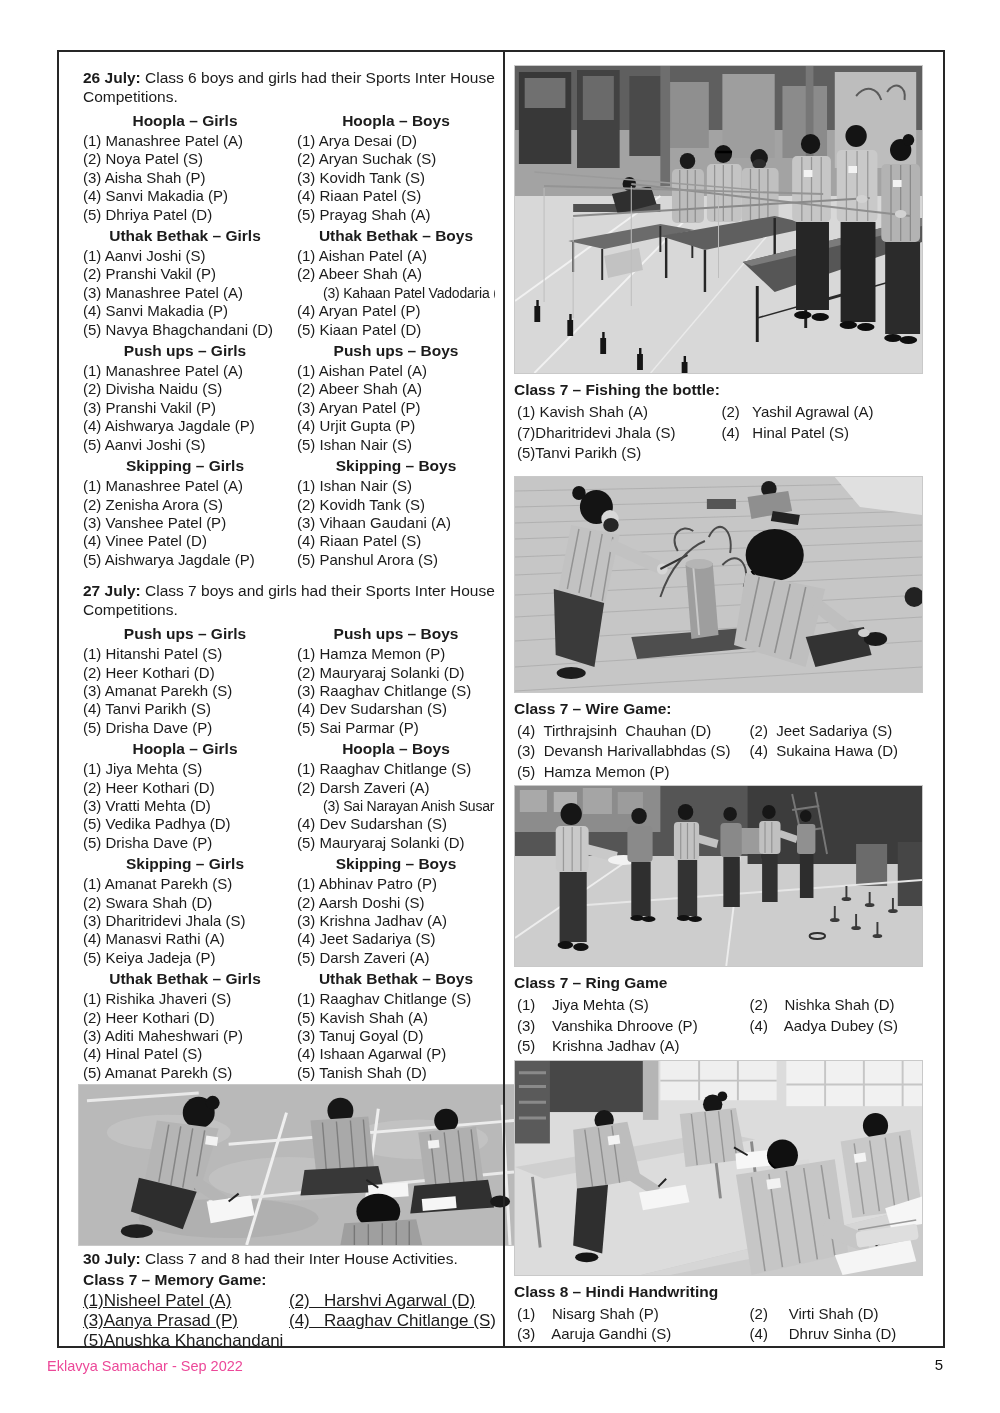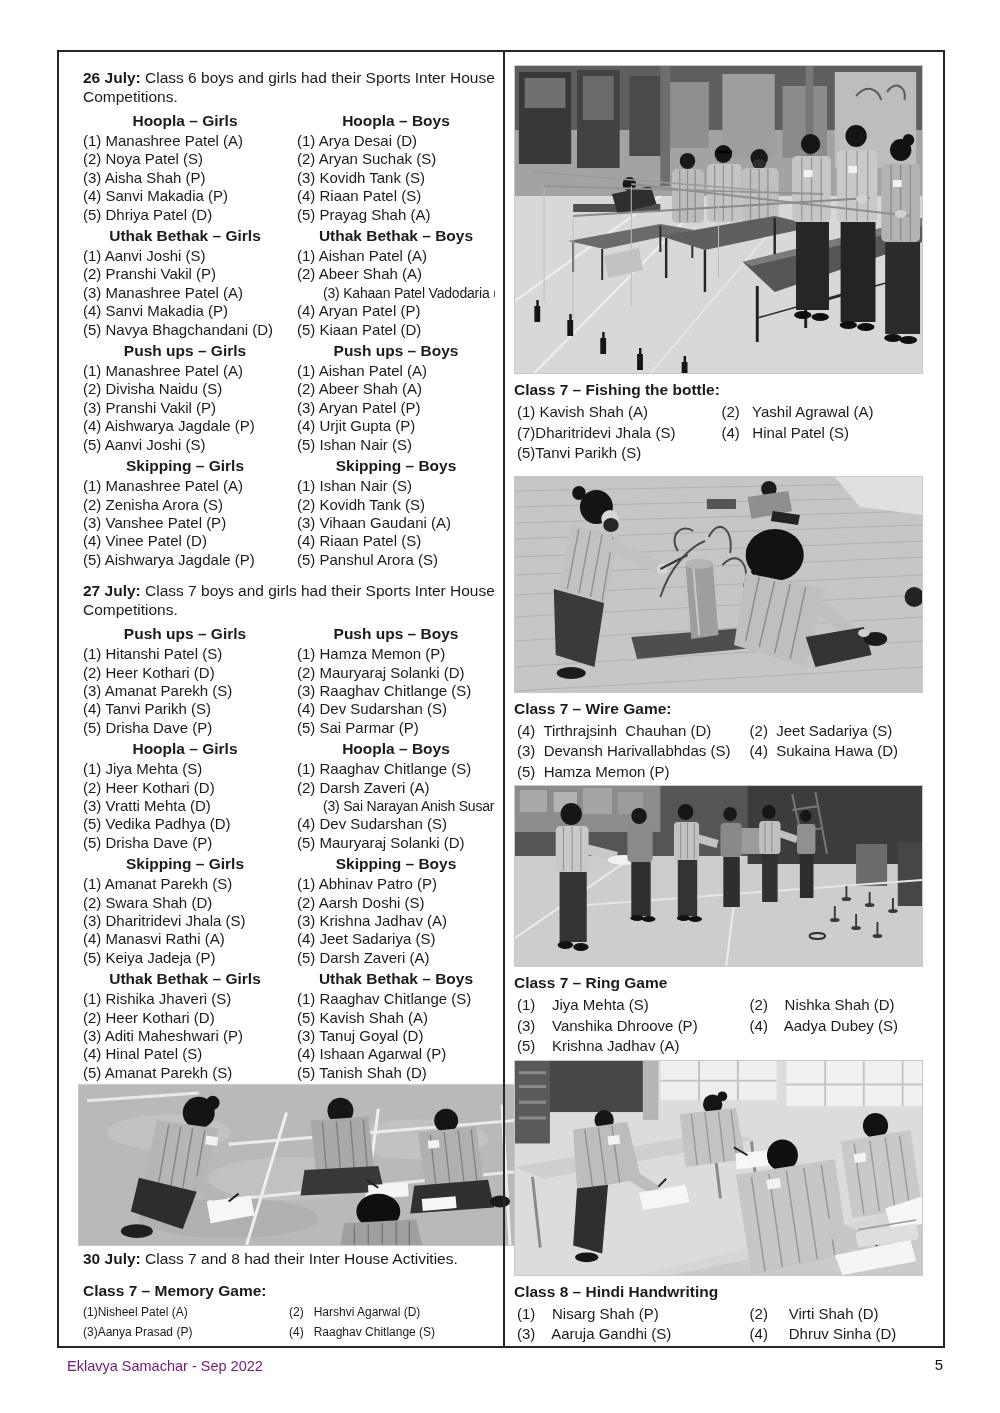--- a/index.html
+++ b/index.html
@@ -18,25 +18,25 @@
   ul.ranked{list-style:none;margin:0;padding:0;}
   ul.ranked li{font-size:15px;line-height:18.4px;white-space:pre;overflow:hidden;}
   .pair ul.ranked li.tight{font-size:14px;letter-spacing:-0.2px;margin-left:26px;}
   .photo{display:block;border:1px solid #c9c9c9;background:#d8d8d8;}
   .left-photo{width:435px;margin:2px 0 0 -5px;}
   .cap-title{font-size:15.5px;font-weight:bold;margin:6px 0 2px 0;line-height:19px;}
   .cap-list{display:grid;grid-template-columns:51% 49%;margin:3px;padding:0;list-style:none;}
   .cap-list li{font-size:15px;line-height:20.5px;white-space:pre;overflow:hidden;}
   .cap-list.c2{grid-template-columns:58% 42%;}
   .mem-list{display:grid;grid-template-columns:50% 50%;margin:0;padding:0;list-style:none;}
-  .mem-list li{font-size:12px;line-height:20px;white-space:pre;overflow:hidden;}
+  .mem-list li{font-size:17px;line-height:20px;white-space:pre;overflow:hidden;text-decoration:underline;}
   .rb{margin-top:12px;}
   .rb.first{margin-top:0;}
   .rb.tight-top{margin-top:2px;}
-  .footer-left{position:absolute;left:67px;top:1358px;font-size:14.5px;color:#701a75;}
+  .footer-left{position:absolute;left:47px;top:1358px;font-size:14.5px;color:#ec4899;}
   .footer-page{position:absolute;right:57px;top:1356px;font-size:15px;color:#111;}
   .mem-block{margin-top:3px;}
 </style>
 </head>
 <body>
 
 <div class="page">
   <div class="frame">
 
     <div class="col-left">
@@ -264,21 +264,21 @@
         <polygon points="336,102 410,96 416,124 332,130" fill="#303030"></polygon>
         <ellipse cx="422" cy="118" rx="10" ry="6" fill="#1a1a1a"></ellipse>
         <rect x="344" y="114" width="34" height="12" fill="#f6f6f6" transform="rotate(-5 361 120)"></rect>
         <ellipse cx="300" cy="128" rx="22" ry="18" fill="#0f0f0f"></ellipse>
         <polygon points="266,140 338,136 344,162 262,162" fill="#9f9f9f"></polygon>
         <path d="M276 142 L276 162 M290 141 L290 162 M304 140 L304 162 M318 139 L318 162 M331 138 L331 162" stroke="#777" stroke-width="1.4"></path>
       </svg>
 
       <div class="mem-block">
         <p class="intro" style="margin:2px 0 0 0"><b>30 July:</b><span> Class 7 and 8 had their Inter House Activities.</span></p>
-        <h3 class="cap-title" style="margin-top:13px">Class 7 – Memory Game:</h3>
+        <h3 class="cap-title" style="margin-top:2px">Class 7 – Memory Game:</h3>
         <ul class="mem-list">
             <li>(1)Nisheel Patel (A)</li>
             <li>(2)   Harshvi Agarwal (D)</li>
             <li>(3)Aanya Prasad (P)</li>
             <li>(4)   Raaghav Chitlange (S)</li>
             <li>(5)Anushka Khanchandani (A)</li>
           </ul>
       </div>
     </div>
 

